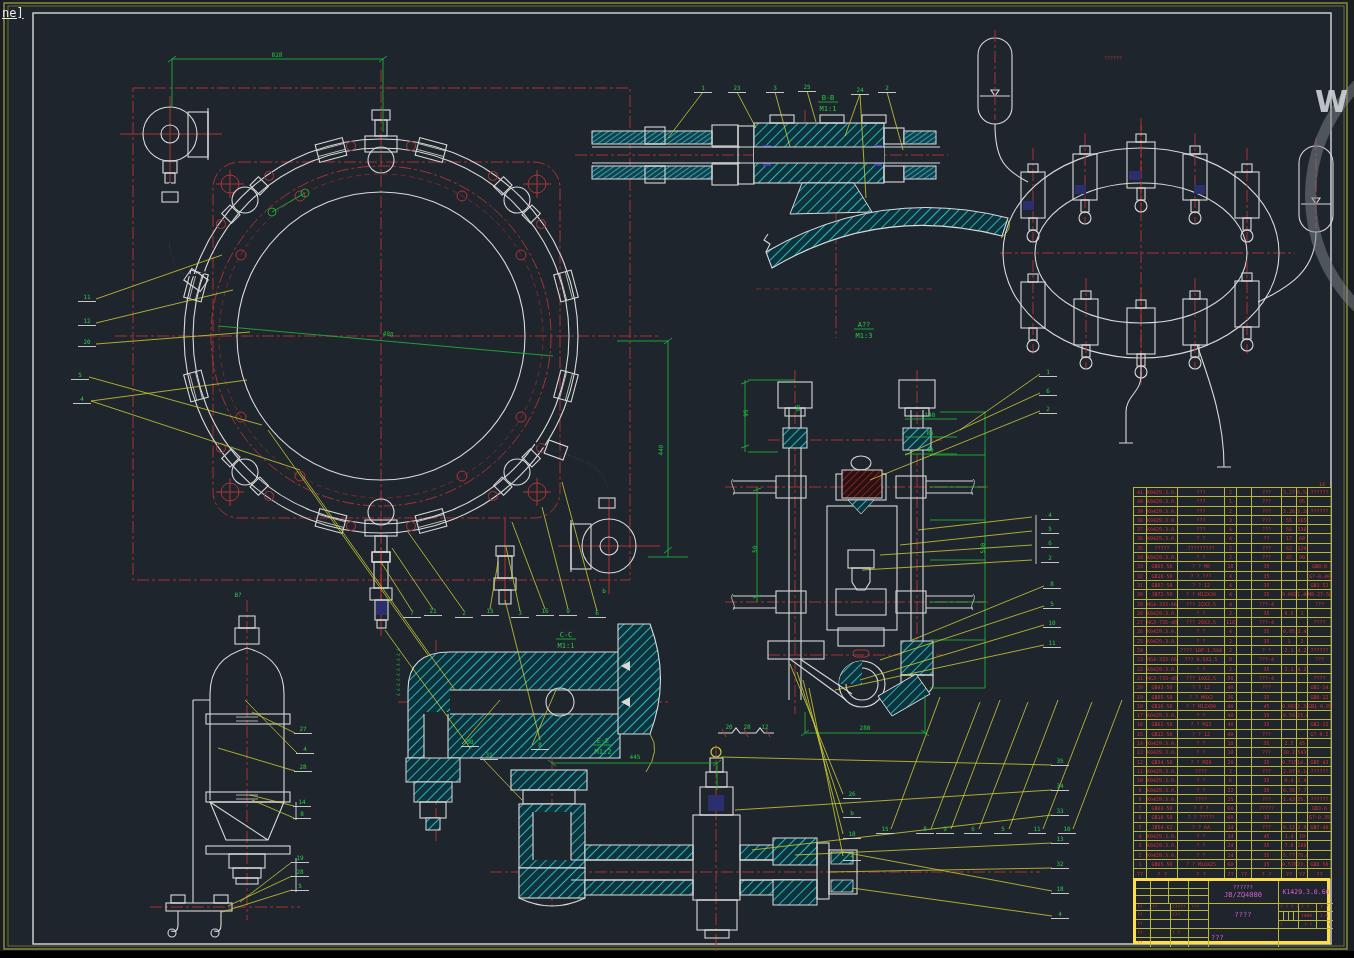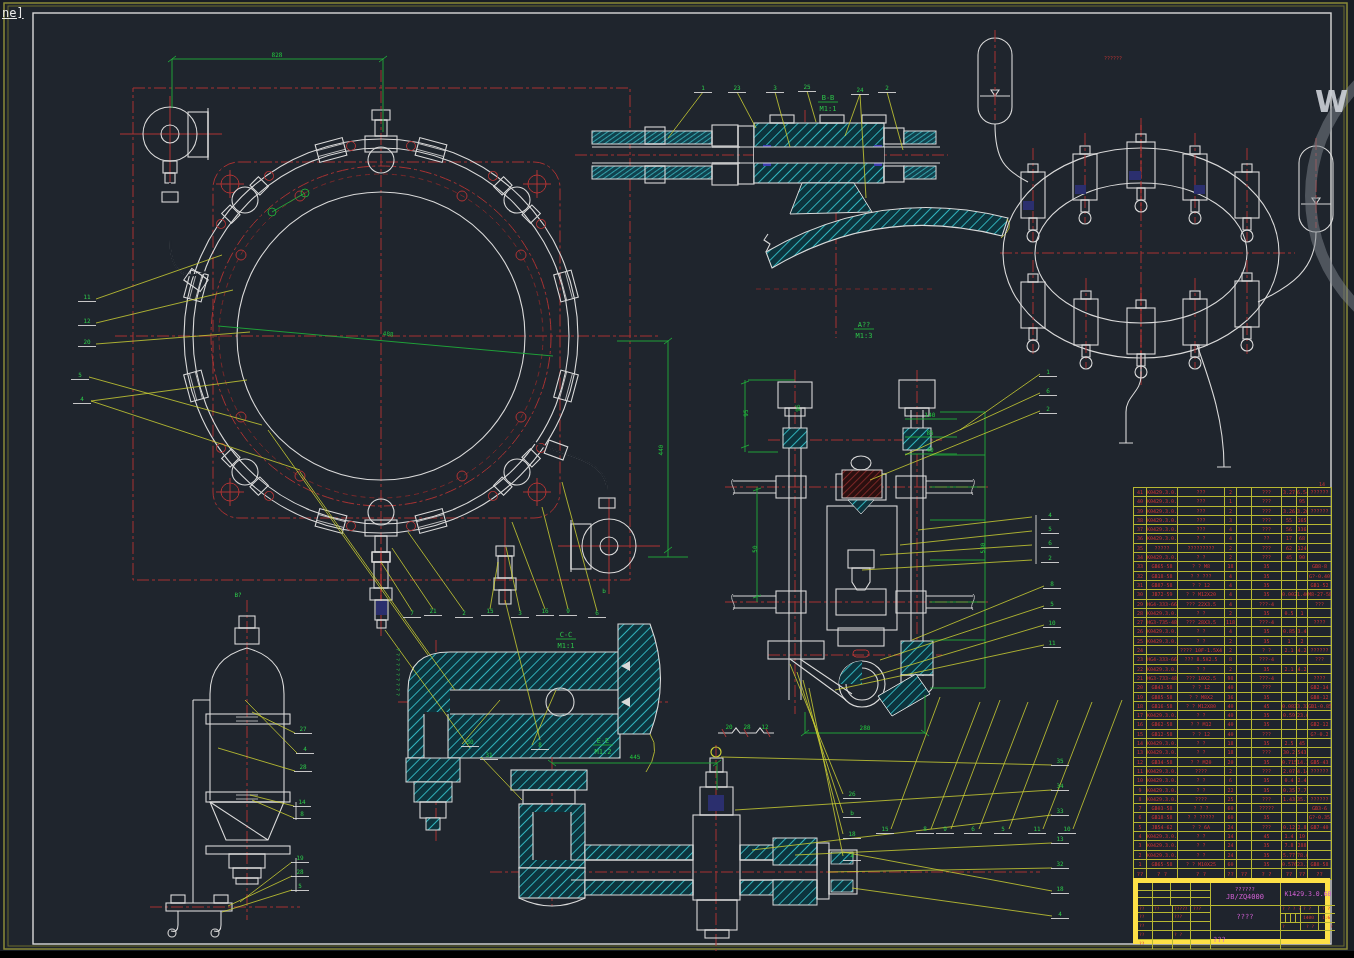--- a/index.html
+++ b/index.html
@@ -31,21 +31,21 @@
   #bom{position:absolute;left:1133px;top:487px;width:197px;border:1px solid #b8b832;z-index:10;background:rgba(31,37,45,.6);}
   .bom-row{display:grid;grid-template-columns:13px 31px 47px 12px 15px 30px 15px 11px auto;
            height:9.3px;box-sizing:border-box;border-bottom:1px solid #b8b832;}
   .bom-row:last-child{border-bottom:none;}
   .bom-cell{border-right:1px solid #b8b832;color:#d23333;font:5px/9px "DejaVu Sans Mono",monospace;
             text-align:center;overflow:hidden;white-space:nowrap;box-sizing:border-box;}
   .bom-cell:last-child{border-right:none;}
   .bom-head{height:10px;}
   .bom-head .bom-cell{font-size:5.5px;line-height:10px;}
   
-  #tblock{position:absolute;left:1133px;top:878px;width:197px;height:66px;border:5px solid #fde047;
+  #tblock{position:absolute;left:1133px;top:878px;width:197px;height:66px;border:3px solid #fde047;
           box-sizing:border-box;z-index:10;background:rgba(31,37,45,.6);}
   .tb-line{position:absolute;background:#b8b832;}
   .tb-txt{position:absolute;color:#d23333;font:4.5px/5px "DejaVu Sans Mono",monospace;white-space:nowrap;}
   .tb-mag{position:absolute;color:#cf5fd2;font:7px/8px "DejaVu Sans Mono",monospace;white-space:nowrap;text-align:center;}
   #tech-note{position:absolute;left:395px;top:648px;height:80px;writing-mode:vertical-rl;
              color:#2db84a;font:5px "DejaVu Sans Mono",monospace;letter-spacing:2px;z-index:5;}
   #bottombar{position:absolute;left:0;top:951px;width:1354px;height:7px;background:#000;z-index:25;}
 </style>
 </head>
 <body>

